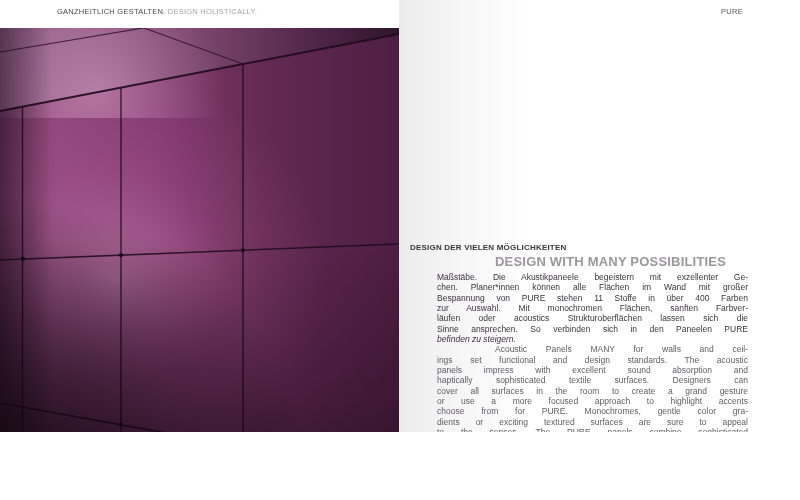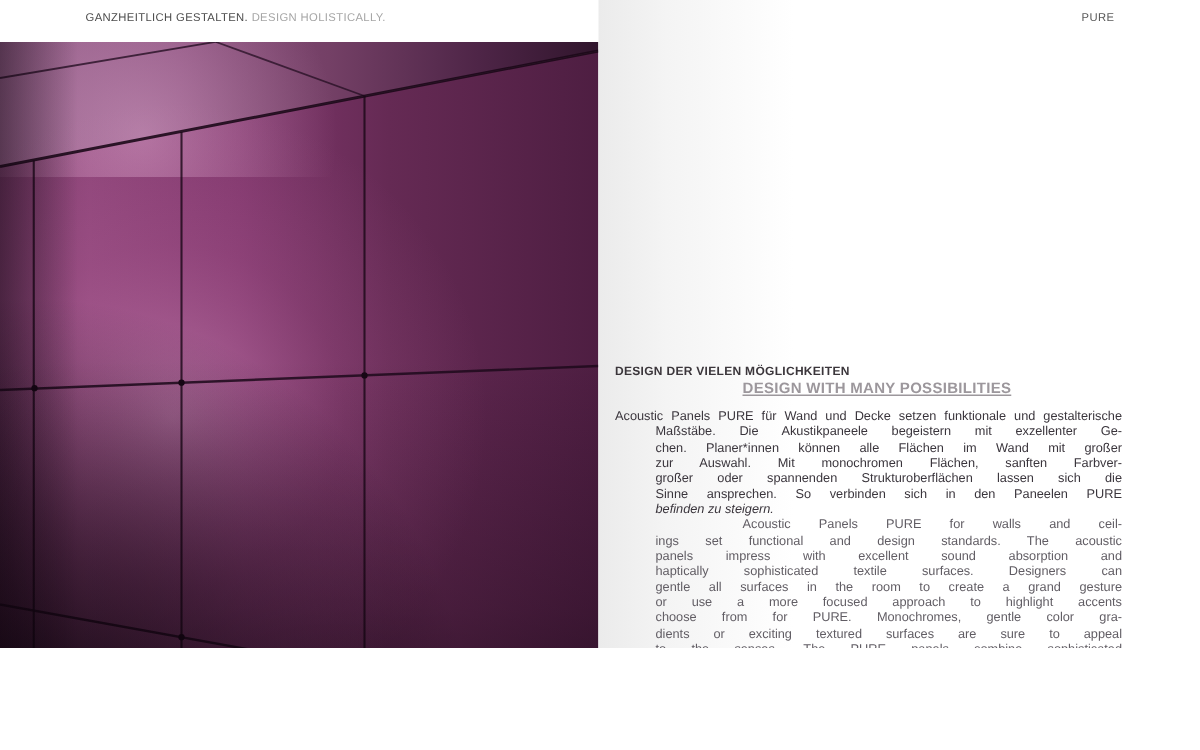--- a/index.html
+++ b/index.html
@@ -16,22 +16,22 @@
   .runhead-right{right:57px;color:#585858;letter-spacing:.3px;}
   
   .photo{position:absolute;left:0;top:28px;width:399px;height:472px;}
   .photo svg{display:block;}
   
   .fold-shadow{position:absolute;left:399px;top:0;width:130px;height:500px;
     background:linear-gradient(to right,#ebebeb 0%,#f4f4f4 35%,#ffffff 100%);}
   
   .title-de{position:absolute;left:410px;top:243px;font-size:8px;font-weight:700;
     letter-spacing:.2px;color:#3b363b;white-space:nowrap;}
-  .title-en{position:absolute;left:495px;top:254px;font-size:10px;font-weight:700;
-    letter-spacing:.2px;color:#9c979c;white-space:nowrap;text-decoration:underline;}
+  .title-en{position:absolute;left:495px;top:254px;font-size:13px;font-weight:700;
+    letter-spacing:.2px;color:#9c979c;white-space:nowrap;}
   .bodytext{position:absolute;left:437px;top:272px;width:311px;font-size:8.5px;
     line-height:10.35px;letter-spacing:0;}
   .body-de{color:#3a353c;}
   .body-en{color:#615d64;}
   .line{text-align:justify;text-align-last:justify;}
   .de-first{margin-left:-27px;}
   .de-last{text-align-last:left;font-style:italic;}
   .en-first{margin-left:58px;}
 </style>
 </head>
@@ -120,34 +120,34 @@
     </svg>
   </div>
 
   <div class="fold-shadow"></div>
 
   <div class="title-de">DESIGN DER VIELEN MÖGLICHKEITEN</div>
   <div class="title-en">DESIGN WITH MANY POSSIBILITIES</div>
 
   <div class="bodytext">
     <div class="body-de">
-      <div class="line de-first">Acoustic Panels PURE für Wand und Decke setzen funktionale und gestalterische</div>
       <div class="line">Maßstäbe. Die Akustikpaneele begeistern mit exzellenter Ge-</div>
       <div class="line">chen. Planer*innen können alle Flächen im Wand mit großer</div>
+      <div class="line">Bespannung von PURE stehen 11 Stoffe in über 400 Farben</div>
       <div class="line">zur Auswahl. Mit monochromen Flächen, sanften Farbver-</div>
-      <div class="line">großer oder spannenden Strukturoberflächen lassen sich die</div>
+      <div class="line">läufen oder acoustics Strukturoberflächen lassen sich die</div>
       <div class="line">Sinne ansprechen. So verbinden sich in den Paneelen PURE</div>
       <div class="line de-last">befinden zu steigern.</div>
     </div>
     <div class="body-en">
-      <div class="line en-first">Acoustic Panels PURE for walls and ceil-</div>
+      <div class="line en-first">Acoustic Panels MANY for walls and ceil-</div>
       <div class="line">ings set functional and design standards. The acoustic</div>
       <div class="line">panels impress with excellent sound absorption and</div>
       <div class="line">haptically sophisticated textile surfaces. Designers can</div>
-      <div class="line">gentle all surfaces in the room to create a grand gesture</div>
+      <div class="line">cover all surfaces in the room to create a grand gesture</div>
       <div class="line">or use a more focused approach to highlight accents</div>
       <div class="line">choose from for PURE. Monochromes, gentle color gra-</div>
       <div class="line">dients or exciting textured surfaces are sure to appeal</div>
       <div class="line">to the senses. The PURE panels combine sophisticated</div>
     </div>
   </div>
 
 </div>
 
 </body></html>

